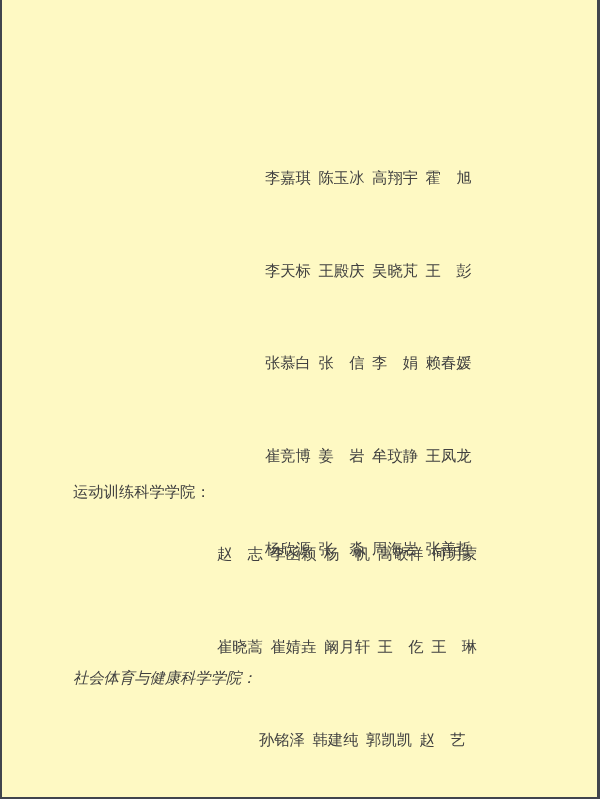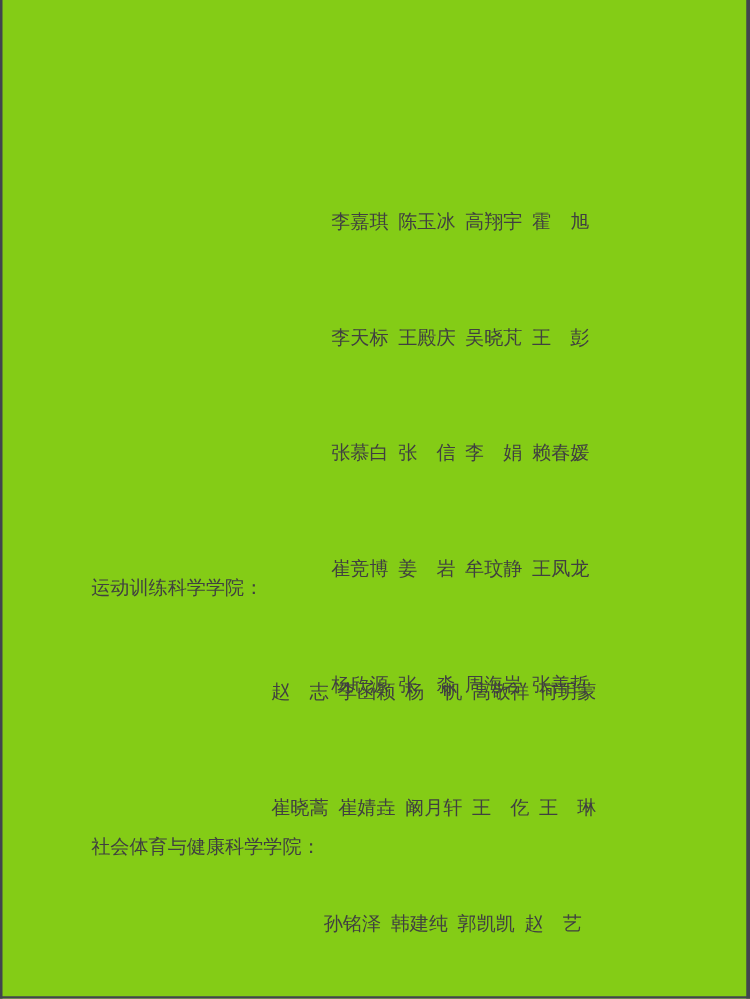--- a/index.html
+++ b/index.html
@@ -10,21 +10,21 @@
     width: 600px;
     height: 799px;
     position: relative;
     overflow: hidden;
     background: #ffffff;
     font-family: "Liberation Serif", "DejaVu Serif", serif;
   }
   .page {
     position: absolute;
     inset: 0;
-    background: #84cc16;
+    background: #fef9c3;
   }
   .border-left {
     position: absolute;
     left: 0; top: 0;
     width: 2px; height: 799px;
     background: #41454d;
   }
   .border-right {
     position: absolute;
     right: 0; top: 0;
@@ -45,23 +45,23 @@
     white-space: pre;
   }
   .dept-label {
     position: absolute;
     font-size: 15.3px;
     line-height: 30.9px;
     color: #404040;
     white-space: pre;
   }
   .sectionA { left: 265px; top: 101px; }
-  .sectionB-label { left: 73px; top: 456px; font-family: Liberation Serif, serif; }
+  .sectionB-label { left: 73px; top: 477px; font-family: Liberation Serif, serif; }
   .sectionB-names { left: 217px; top: 477px; }
-  .sectionC-label { left: 73px; top: 663px; }
+  .sectionC-label { left: 73px; top: 663px; font-style: italic; }
   .sectionC-names { left: 259px; top: 663px; }
 </style>
 </head>
 <body>
 
 <div class="page">
 
   <div class="border-left"></div>
   <div class="border-right"></div>
   <div class="border-bottom"></div>

